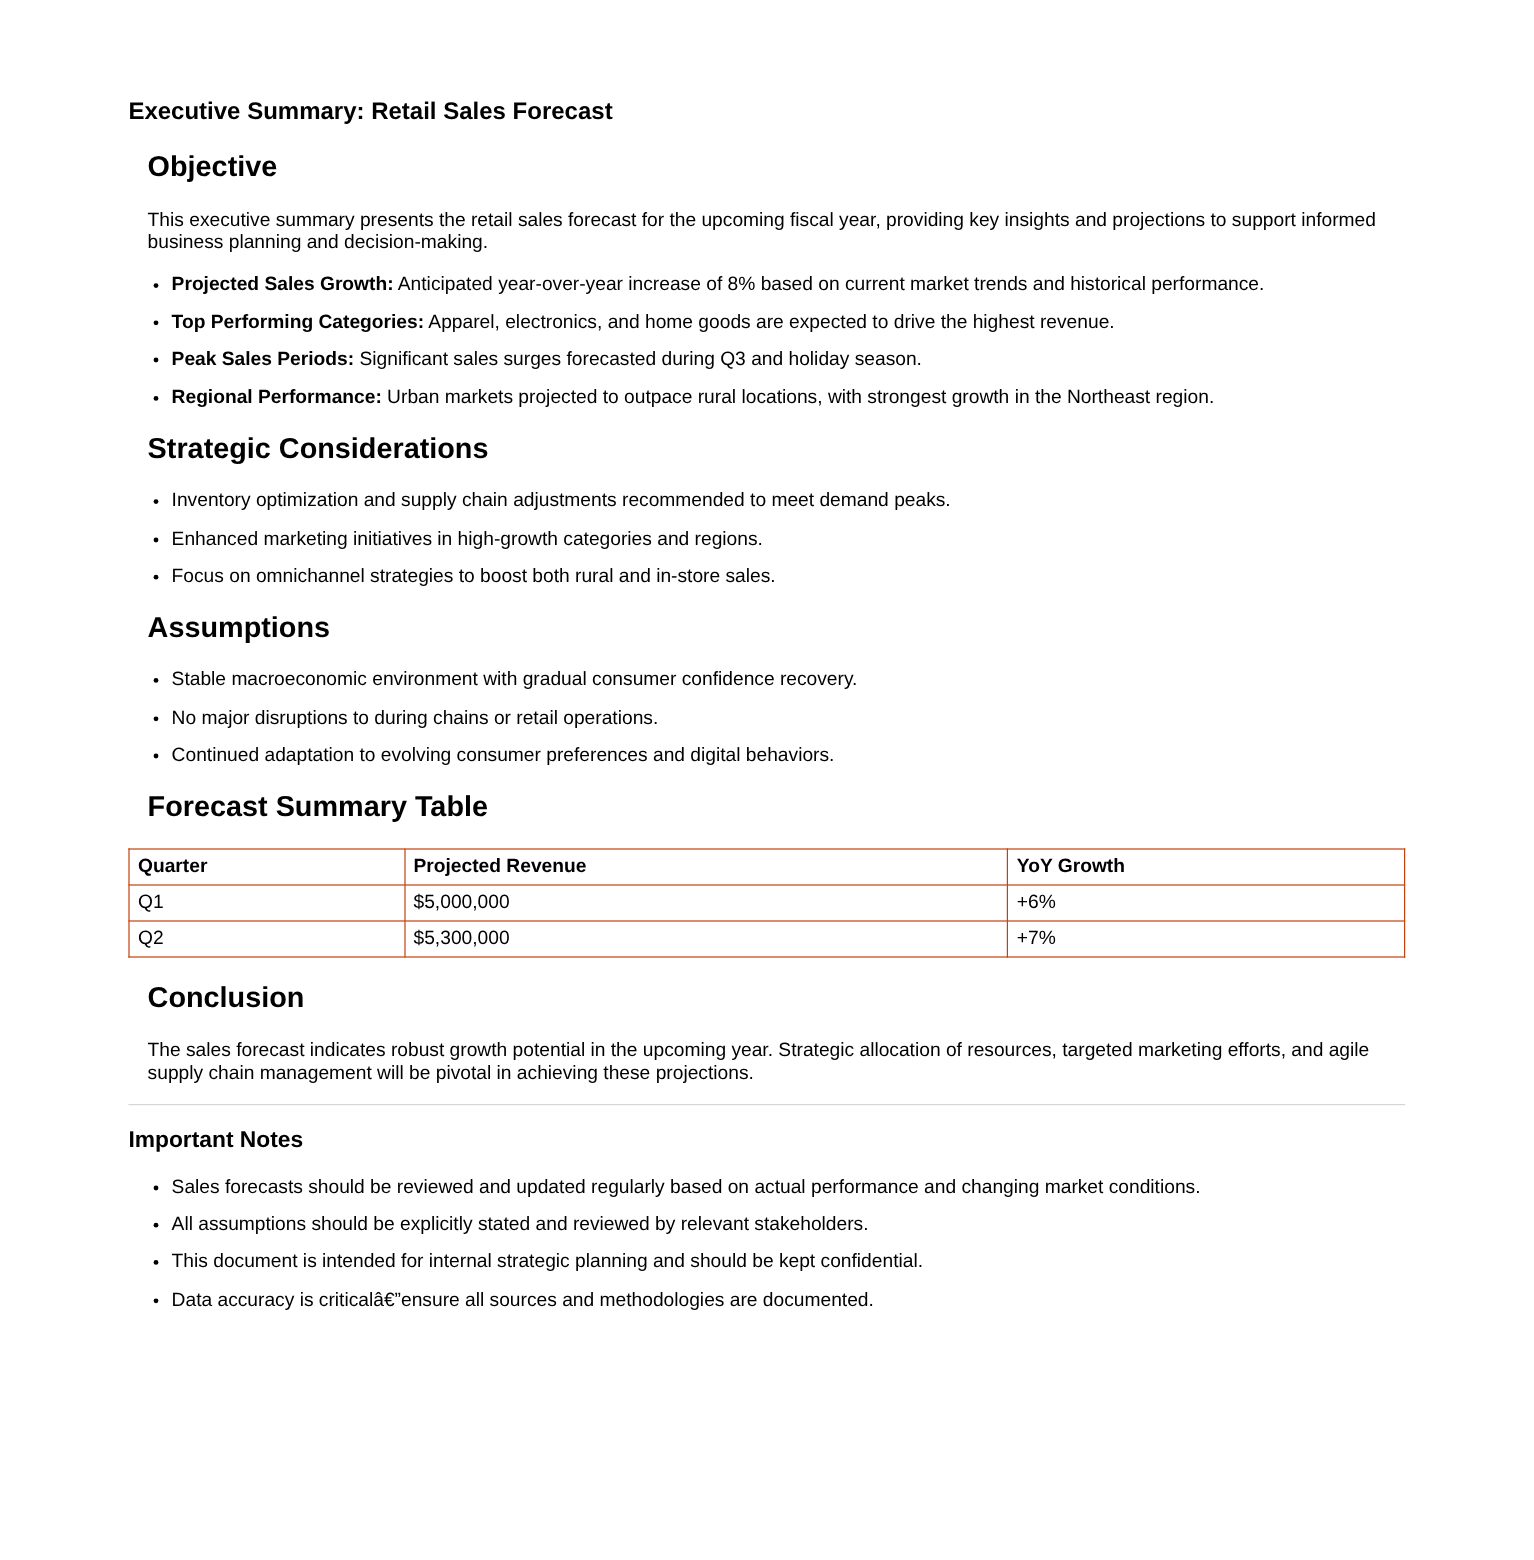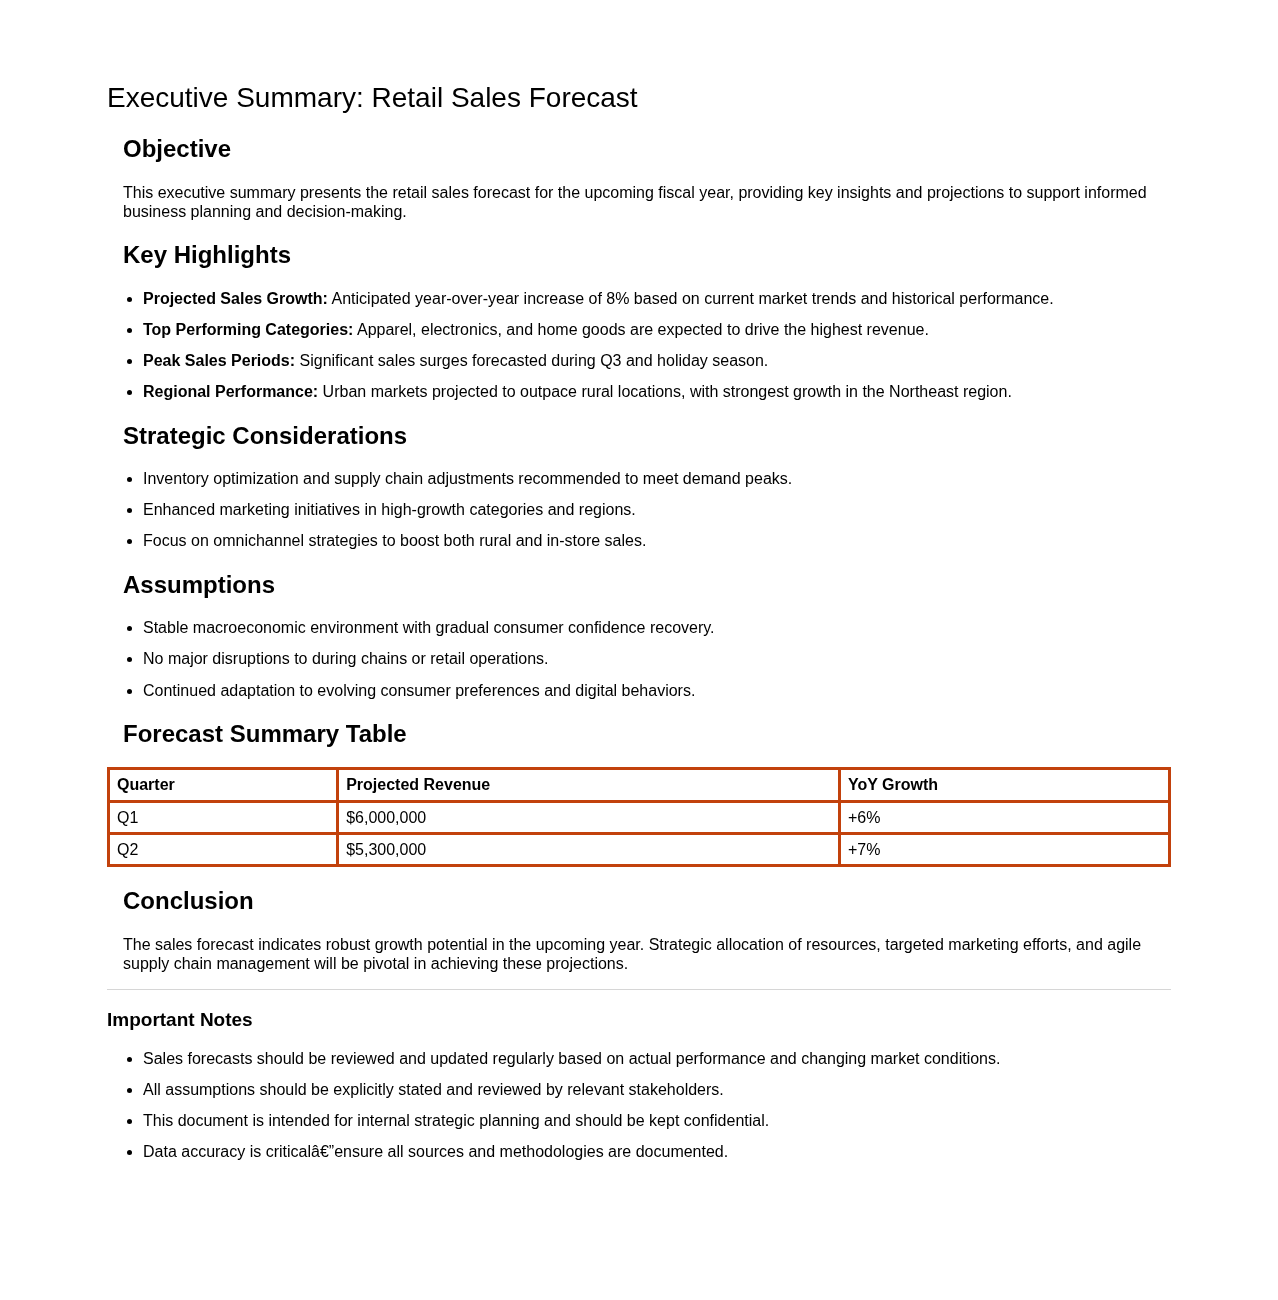--- a/index.html
+++ b/index.html
@@ -9,33 +9,33 @@
     line-height: 1.2;
     color: #000000;
   }
   .page {
     width: 1278px;
     min-height: 1300px;
     box-sizing: border-box;
     padding: 61px 107px 120px 107px;
     background: #ffffff;
   }
-  h1 { font-size: 28px; font-weight: normal; margin: 21px 0; line-height: 1.15; }
+  h1 { font-size: 20px; font-weight: bold; margin: 21px 0; line-height: 1.15; }
   h2 { font-size: 24px; font-weight: bold; margin: 20px 16px; line-height: 1.15; }
   h3 { font-size: 19px; font-weight: bold; margin: 19px 0 18px 0; line-height: 1.15; }
   p  { margin: 16px 16px; }
   ul { margin: 16px 0; padding-left: 24px; }
   li { margin: 12px; padding: 0; }
   table {
     width: 100%;
     border-collapse: collapse;
     table-layout: fixed;
   }
   th, td {
-    border: 3px solid #c2410c;
+    border: 1px solid #c2410c;
     text-align: left;
     padding: 5px 7px;
     font-size: 16px;
     overflow: hidden;
   }
   th { font-weight: bold; }
   col.c-quarter { width: 21.6%; }
   col.c-revenue { width: 47.3%; }
   col.c-growth  { width: 31.1%; }
   hr {
@@ -47,21 +47,20 @@
 </head>
 <body>
 
 <div class="page">
 
   <h1>Executive Summary: Retail Sales Forecast</h1>
 
   <h2>Objective</h2>
   <p>This executive summary presents the retail sales forecast for the upcoming fiscal year, providing key insights and projections to support informed business planning and decision-making.</p>
 
-  <h2>Key Highlights</h2>
   <ul>
     <li><strong>Projected Sales Growth:</strong><span> Anticipated year-over-year increase of 8% based on current market trends and historical performance.</span></li>
     <li><strong>Top Performing Categories:</strong><span> Apparel, electronics, and home goods are expected to drive the highest revenue.</span></li>
     <li><strong>Peak Sales Periods:</strong><span> Significant sales surges forecasted during Q3 and holiday season.</span></li>
     <li><strong>Regional Performance:</strong><span> Urban markets projected to outpace rural locations, with strongest growth in the Northeast region.</span></li>
   </ul>
 
   <h2>Strategic Considerations</h2>
   <ul>
     <li>Inventory optimization and supply chain adjustments recommended to meet demand peaks.</li>
@@ -86,21 +85,21 @@
     <thead>
       <tr>
         <th>Quarter</th>
         <th>Projected Revenue</th>
         <th>YoY Growth</th>
       </tr>
     </thead>
     <tbody>
       <tr>
         <td>Q1</td>
-        <td>$6,000,000</td>
+        <td>$5,000,000</td>
         <td>+6%</td>
       </tr>
       <tr>
         <td>Q2</td>
         <td>$5,300,000</td>
         <td>+7%</td>
       </tr>
     </tbody>
   </table>
 

